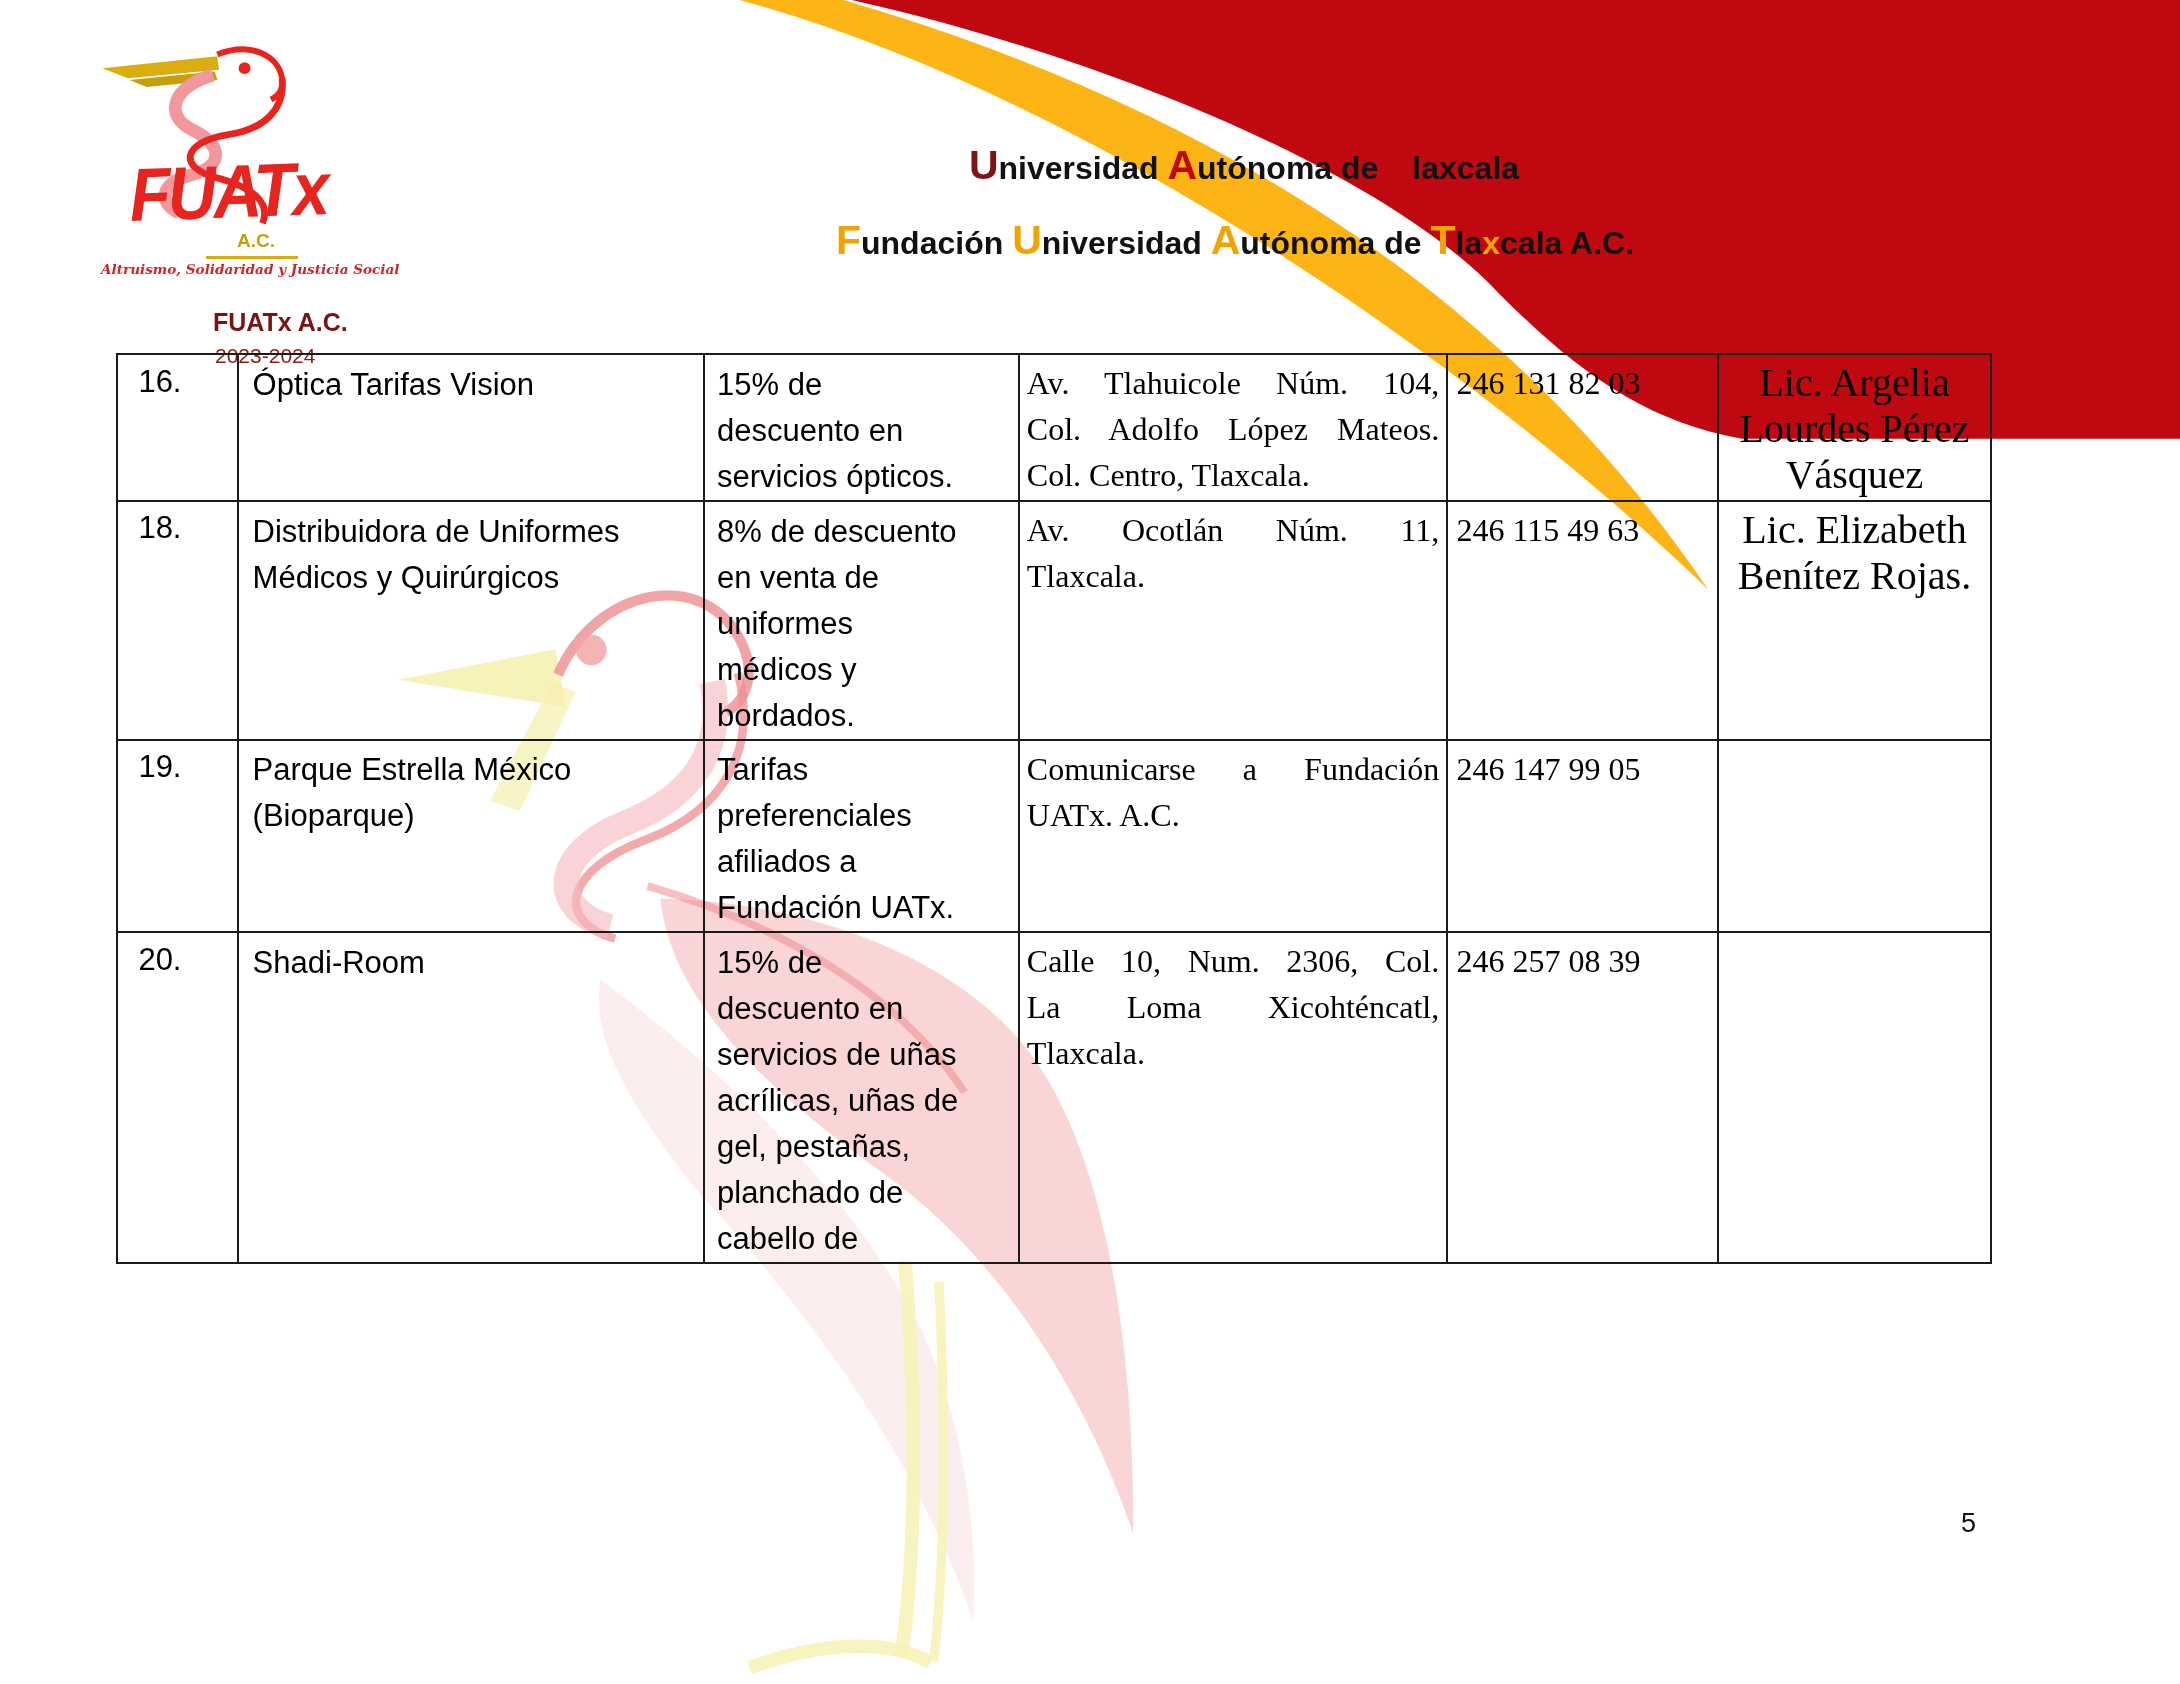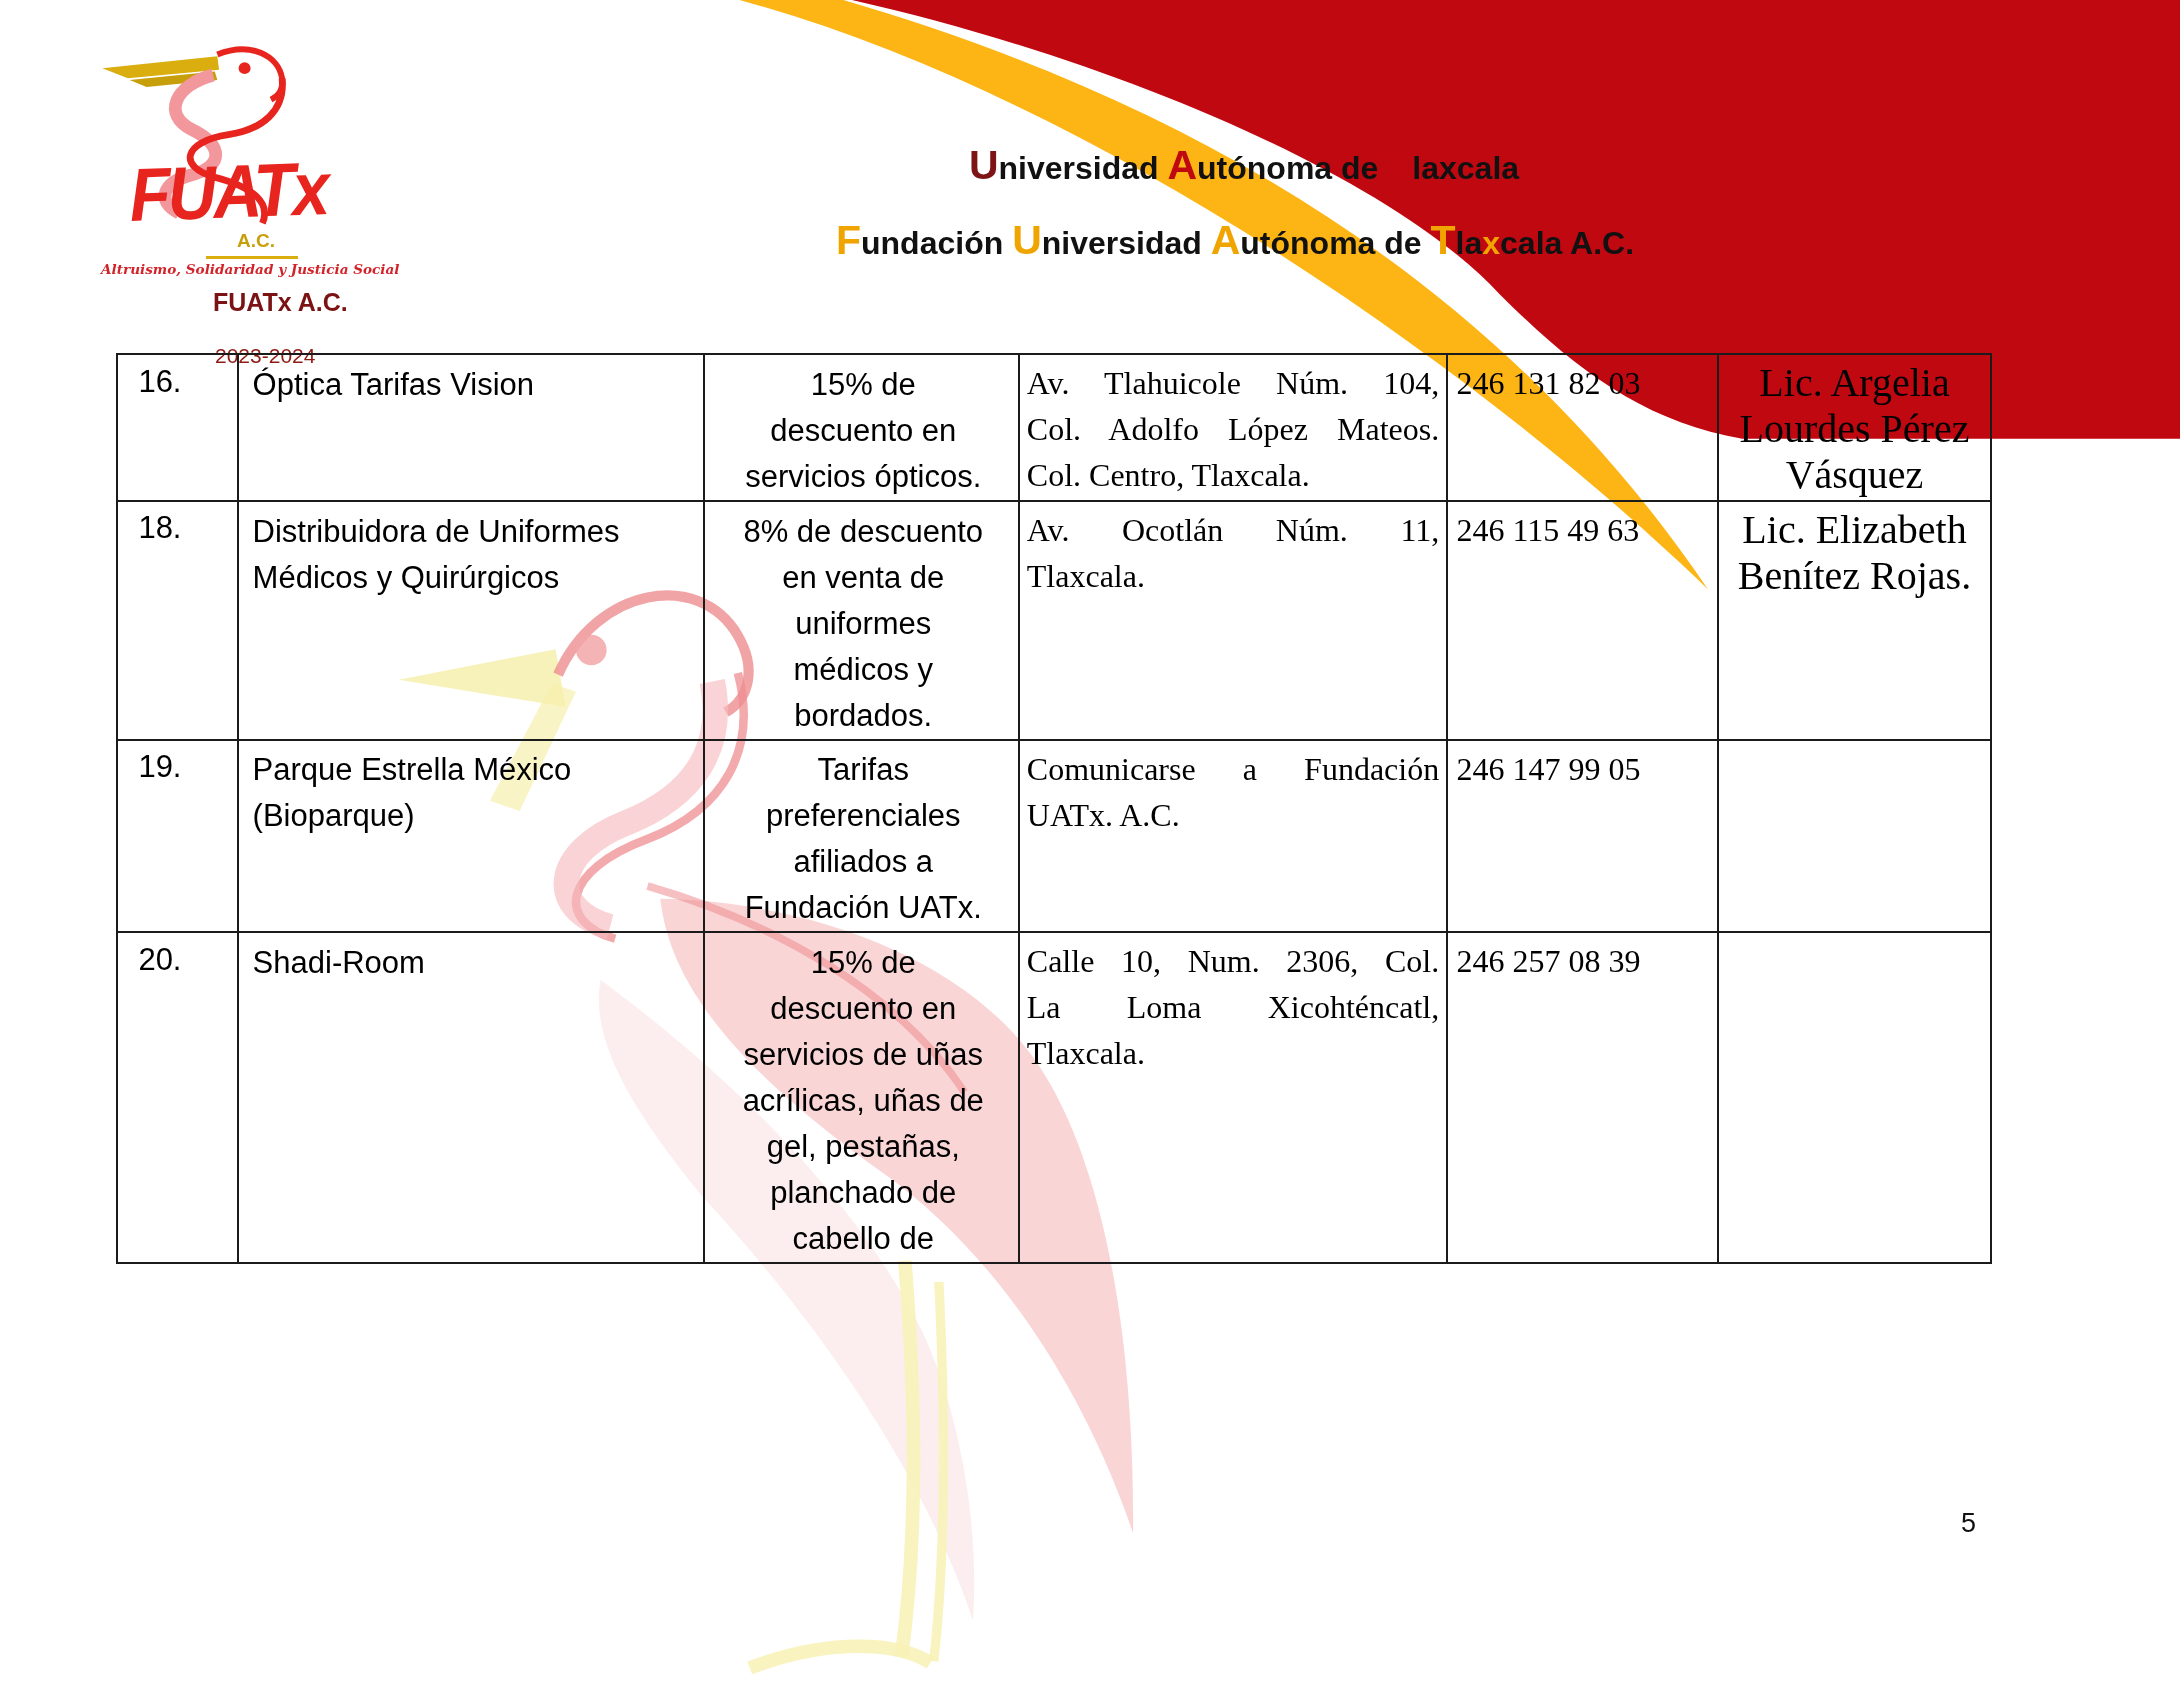--- a/index.html
+++ b/index.html
@@ -10,39 +10,39 @@
   
   .logo-brand{position:absolute;left:128px;top:152px;width:273px;z-index:1;
     font-size:75px;font-weight:bold;font-style:italic;color:#e8241f;letter-spacing:-3.4px;
     transform:rotate(-2deg) scaleX(.9);transform-origin:left top;}
   .logo-ac{position:absolute;left:237px;top:230px;z-index:1;
     font-size:19px;font-weight:bold;color:#c79f0a;}
   .logo-rule{position:absolute;left:206px;top:256px;width:92px;height:3.4px;background:#d9ae0e;z-index:1;}
   .logo-motto{position:absolute;left:101px;top:261px;width:293px;z-index:1;text-align:center;
     font-family:"DejaVu Serif",serif;font-style:italic;font-weight:bold;font-size:13.6px;
     color:#d2232a;white-space:nowrap;}
-  .logo-caption{position:absolute;left:213px;top:288px;z-index:1;
+  .logo-caption{position:absolute;left:213px;top:308px;z-index:1;
     font-size:25px;font-weight:bold;color:#7b1315;}
   .logo-period{position:absolute;left:215px;top:344px;z-index:1;
     font-size:21px;font-weight:normal;color:#8f1b15;}
 
   
   .hline{position:absolute;z-index:1;text-align:center;font-weight:bold;
     font-size:32px;line-height:44px;color:#111;}
   #header-line1{left:767px;top:143px;width:954px;}
   #header-line2{left:741px;top:218px;width:988px;}
   .seg-big{font-size:41px;}
 
   
   table.benefits{position:absolute;left:116px;top:353px;z-index:2;width:1876px;
     border-collapse:collapse;table-layout:fixed;background:transparent;}
   td{border:2.6px solid #1b1b1b;vertical-align:top;color:#000000;overflow:hidden;}
   .c-num    {font-size:31px;padding:8.5px 0 0 20.4px;}
   .c-name   {font-size:31px;line-height:46px;padding:6.8px 8.5px 0 13.6px;}
-  .c-disc   {font-size:31px;line-height:46px;padding:6.8px 8.5px 0 12px;text-align:center;}
+  .c-disc   {font-size:31px;line-height:46px;padding:6.8px 8.5px 0 12px;}
   .c-disc div{white-space:nowrap;}
   .c-addr   {font-family:"Liberation Serif",serif;font-size:32px;line-height:46px;padding:5.1px 6.8px 0 6.8px;}
   .c-addr div{text-align:justify;text-align-last:justify;}
   .c-addr div:last-child{text-align-last:left;}
   .c-phone  {font-family:"Liberation Serif",serif;font-size:32px;line-height:46px;padding:5.1px 5.1px 0 8.5px;}
   .c-contact{font-family:"Liberation Serif",serif;font-size:40px;line-height:46px;
              padding:5.1px 10.2px 0 10.2px;text-align:center;}
 
   .pageno{position:absolute;left:1961px;top:1508px;z-index:1;font-size:27px;color:#111;}
 </style>

